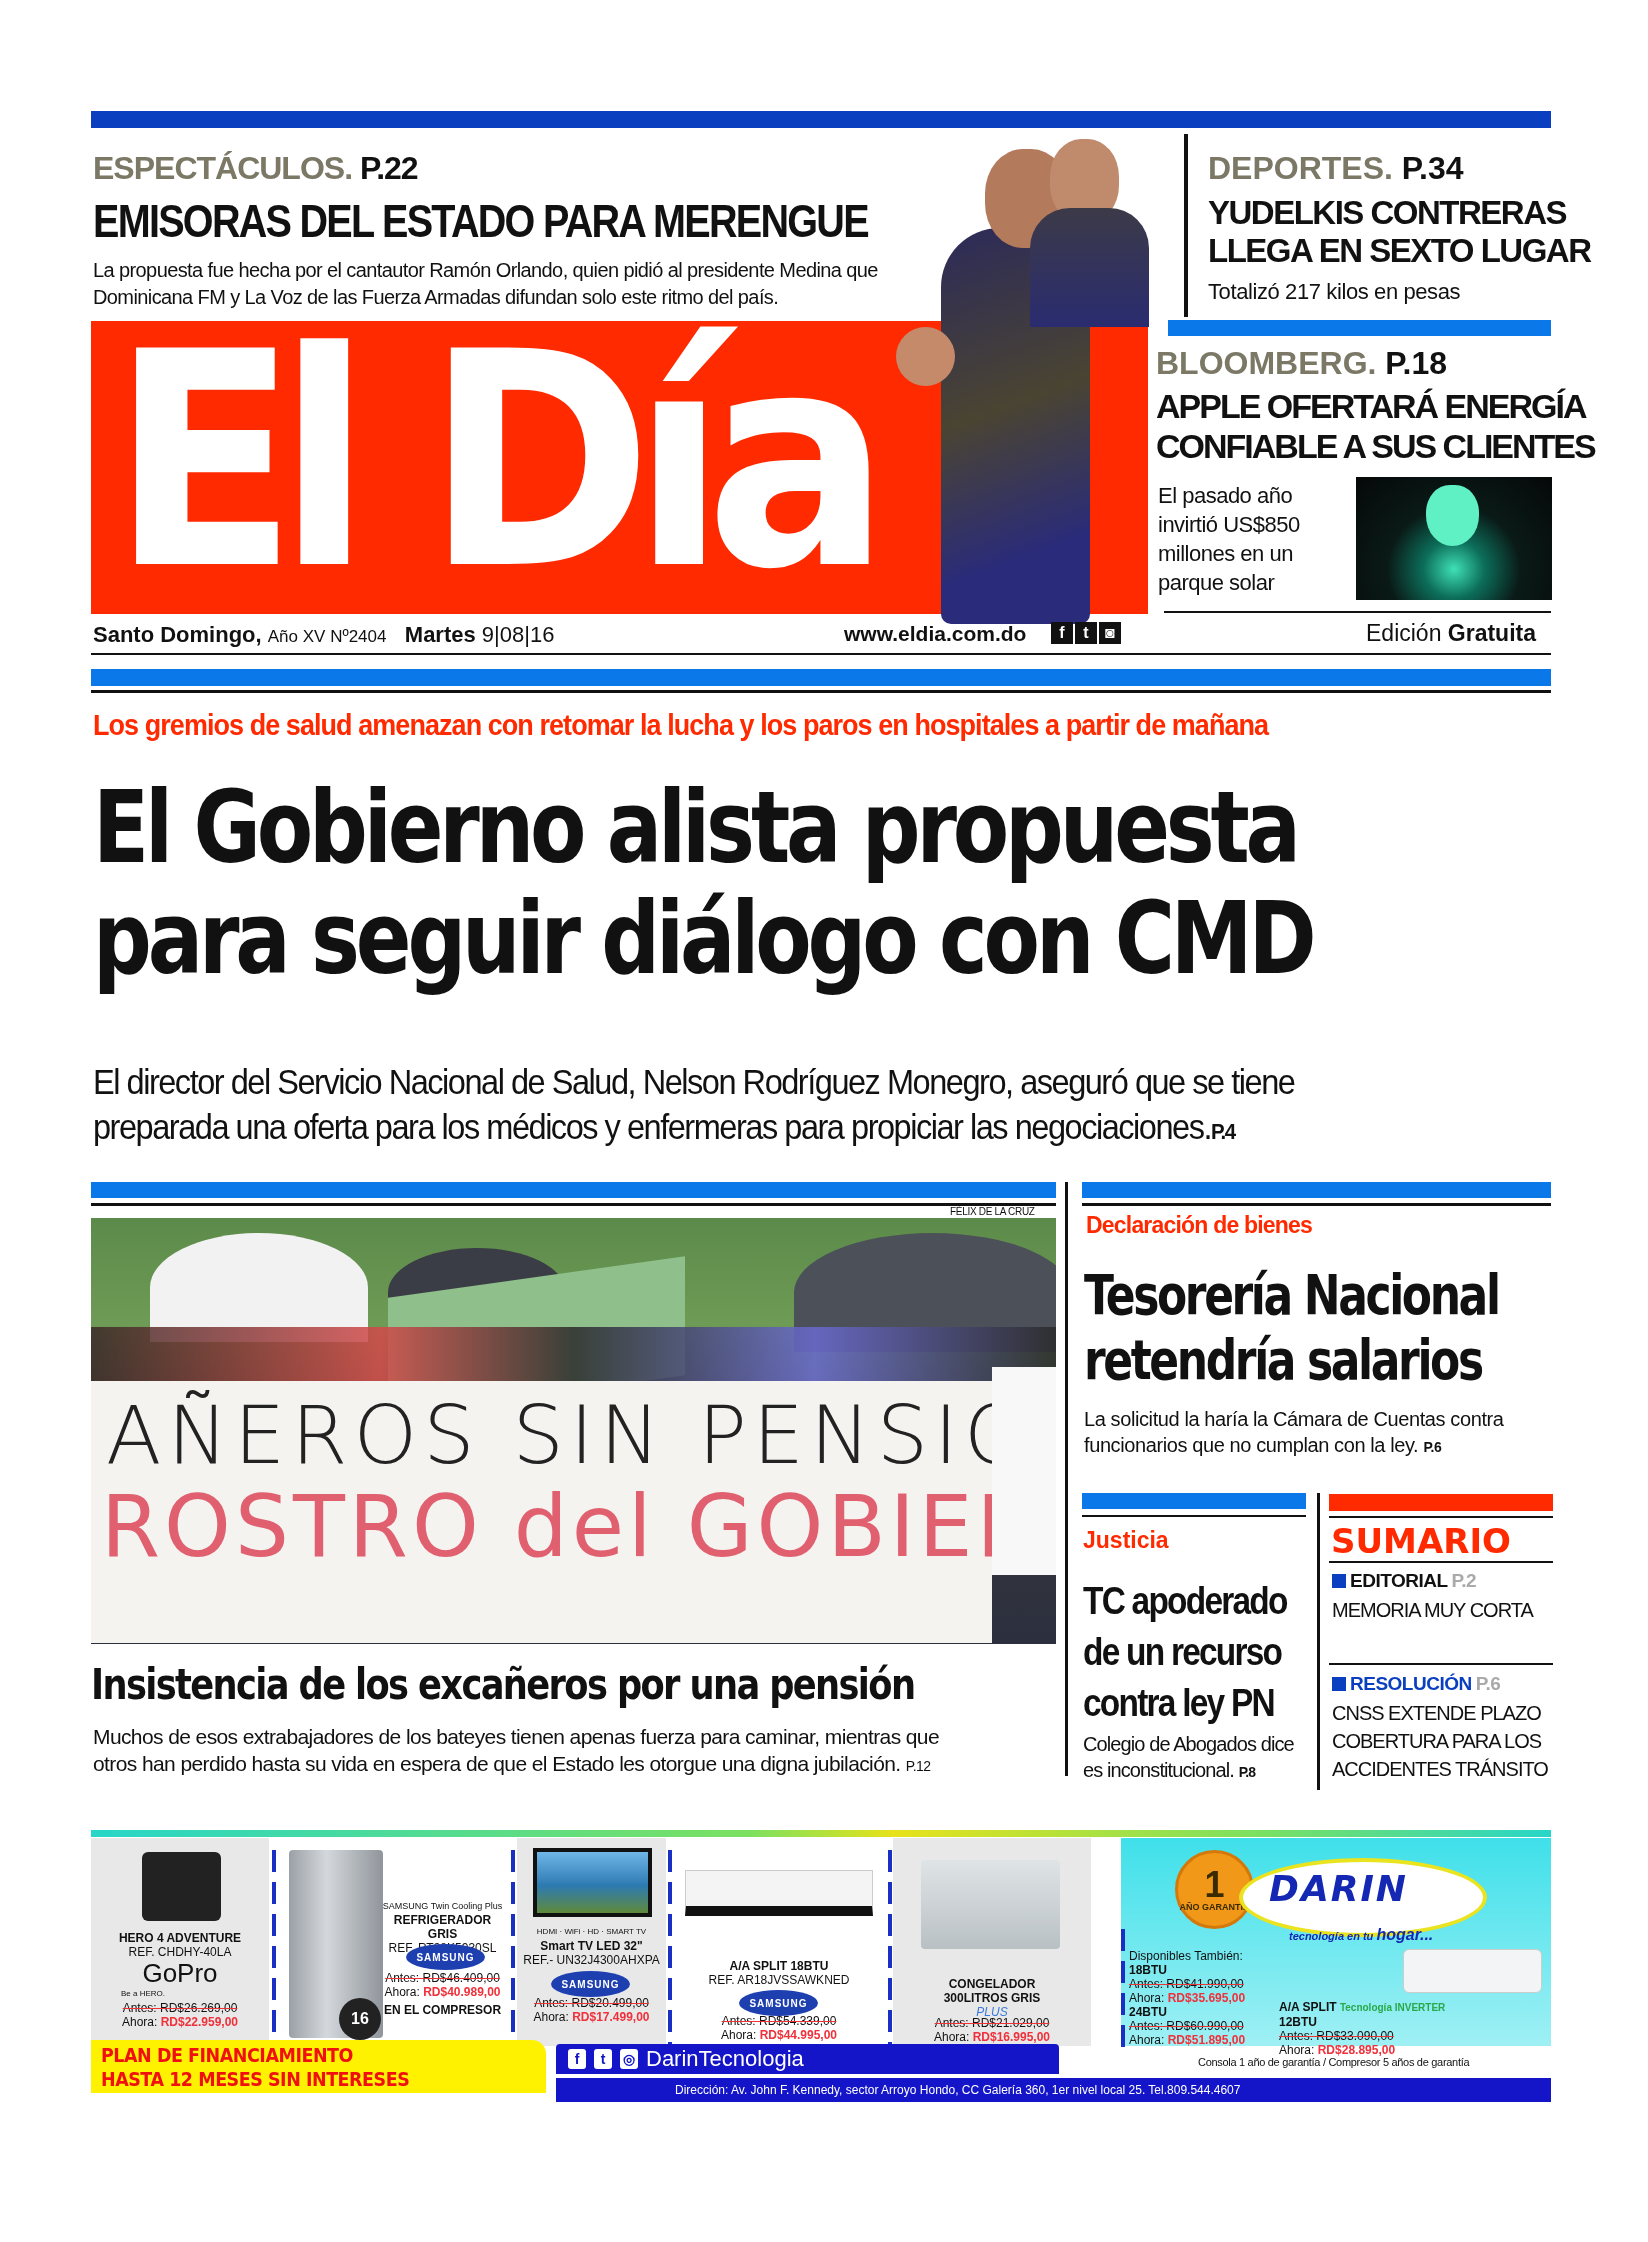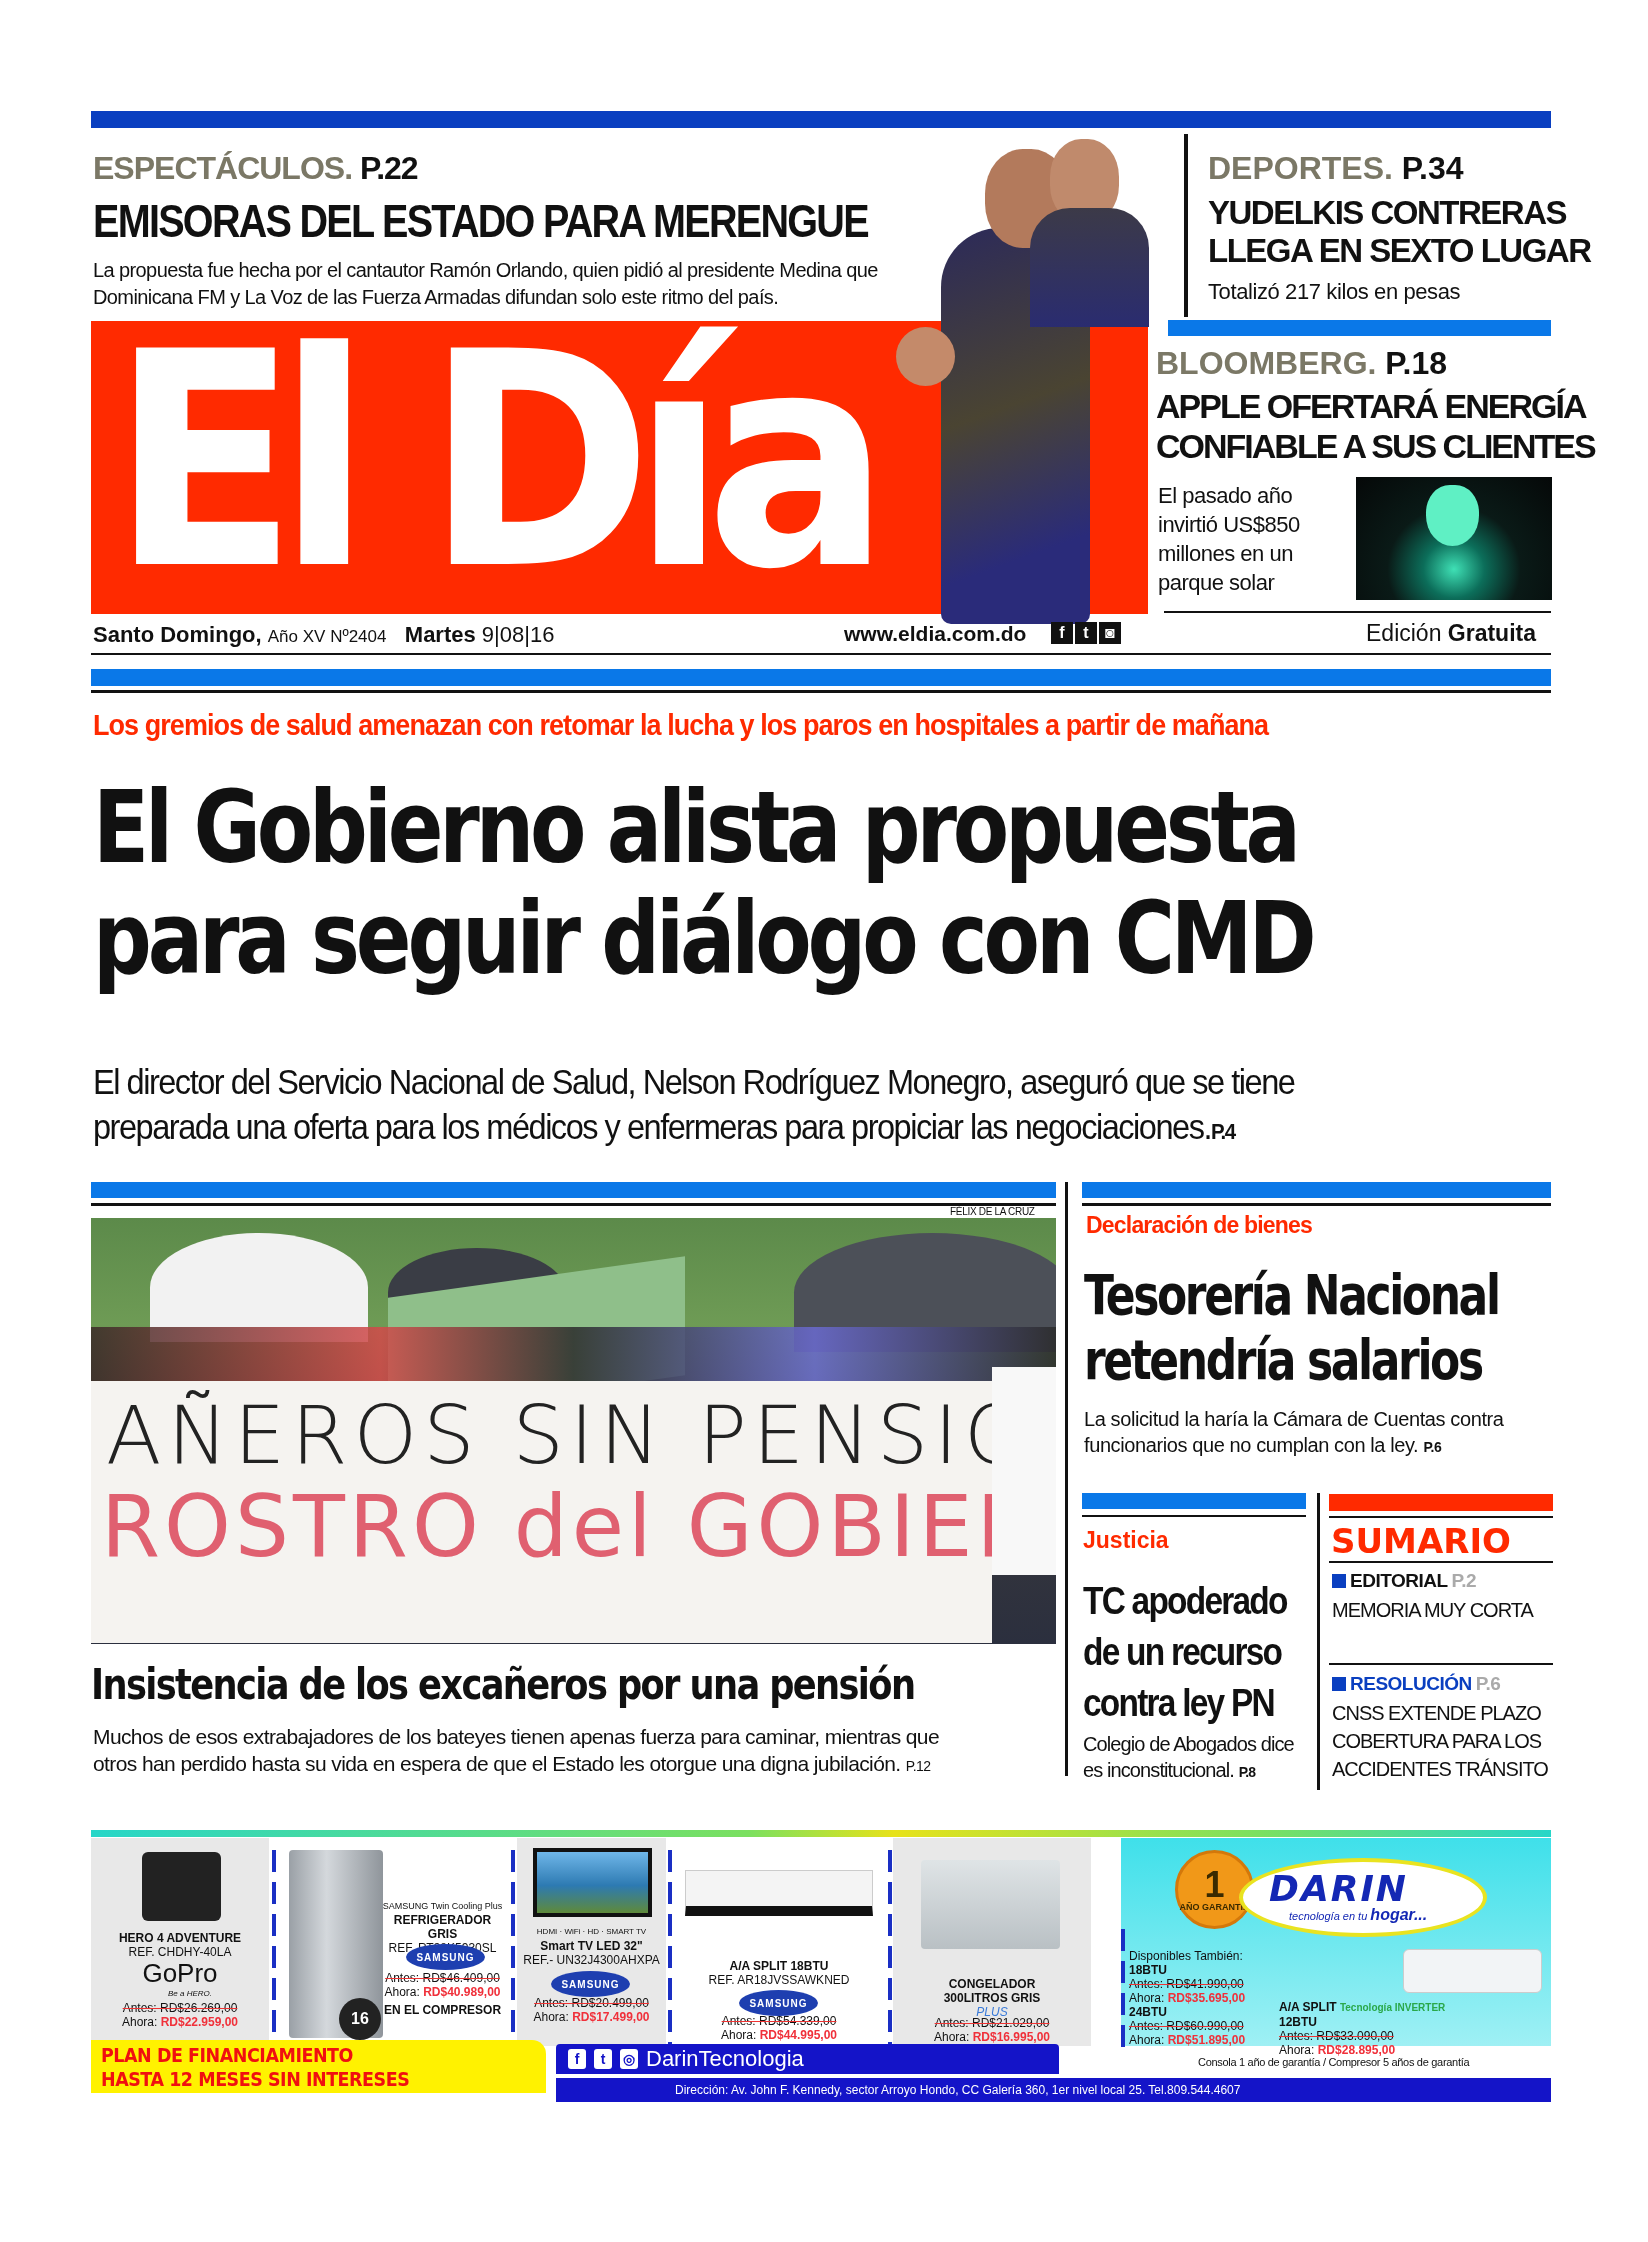--- a/index.html
+++ b/index.html
@@ -122,21 +122,21 @@
   #ad-fin { left: 0; top: 210px; width: 455px; height: 53px; background: #fff200; border-radius: 0 14px 0 0; }
   #ad-fin-1, #ad-fin-2 { position: absolute; left: 10px; font-size: 19px; font-weight: 900; color: #f01010; letter-spacing: -0.5px; white-space: nowrap; font-family: "DejaVu Sans", sans-serif; transform: scaleX(0.92); transform-origin: left; }
   #ad-fin-1 { top: 4px; } #ad-fin-2 { top: 28px; }
   #ad-social { left: 465px; top: 214px; width: 503px; height: 30px; background: #1414c8; color: #fff; font-size: 22px; display: flex; align-items: center; gap: 8px; padding-left: 12px; border-radius: 4px 4px 0 0; }
   .ad-soc-ic { width: 18px; height: 20px; background: #fff; color: #1414c8; font-size: 14px; font-weight: 700; display: flex; align-items: center; justify-content: center; border-radius: 3px; }
   #ad-address { left: 465px; top: 248px; width: 995px; height: 24px; background: #1414c8; color: #fff; font-size: 12px; display: flex; align-items: center; padding-left: 119px; }
   #ad-warranty-note { left: 1107px; top: 226px; font-size: 11px; letter-spacing: -0.3px; }
   #darin-panel { left: 1030px; top: 8px; width: 431px; height: 208px; background: linear-gradient(180deg, #3fe0ea 0%, #9ff0f4 100%); }
   #darin-logo-wrap { left: 1148px; top: 28px; width: 248px; height: 79px; border-radius: 50%; background: #fff; border: 4px solid #e9e320; }
   #darin-logo { left: 1178px; top: 38px; font-size: 36px; font-weight: 900; font-style: italic; color: #1428b4; letter-spacing: 2px; font-family: "DejaVu Sans", sans-serif; }
-  #darin-tag { left: 1198px; top: 76px; font-size: 11px; font-style: italic; color: #1428b4; }
+  #darin-tag { left: 1198px; top: 96px; font-size: 11px; font-style: italic; color: #1428b4; font-weight: bold; }
   #darin-tag b { font-size: 16px; }
   #garantia-badge { left: 1084px; top: 20px; width: 79px; height: 79px; border-radius: 50%; background: #f19818; border: 3px solid #d4780a; color: #3a2a00; display: flex; flex-direction: column; align-items: center; justify-content: center; font-weight: 900; }
   #garantia-badge .n { font-size: 36px; line-height: 34px; }
   #garantia-badge .a { font-size: 9px; }
   #darin-ac { left: 1312px; top: 119px; width: 139px; height: 44px; background: #f2f4f6; border-radius: 6px; border: 1px solid #ccc; }
 </style>
 </head>
 <body>
 
 <div id="top-bar" class="abs bar-dark"></div>
@@ -284,21 +284,21 @@
 
 <div id="ad" class="abs">
   <div id="ad-top-strip" class="abs"></div>
 
   <div class="ad-cell ad-gray" style="left:0;width:178px;"></div>
   <div class="abs" style="left:51px;top:22px;width:79px;height:69px;background:#222;border-radius:6px;"></div>
   <div class="ad-text" style="left:0;top:101px;width:178px;">
     <div><b>HERO 4 ADVENTURE</b></div>
     <div>REF. CHDHY-40LA</div>
     <div style="font-size:26px;line-height:28px;">GoPro</div>
-    <div style="font-size:8px;font-style:italic;text-align:left;padding-left:30px;margin-left:47px;">Be a HERO.</div>
+    <div style="font-size:8px;text-align:left;padding-left:30px;">Be a HERO.</div>
     <div class="price-old">Antes: RD$26.269,00</div>
     <div><span>Ahora:</span> <span class="price-new">RD$22.959,00</span></div>
   </div>
   <div class="dash" style="left:181px;top:20px;"></div>
 
   <div class="abs" style="left:198px;top:20px;width:94px;height:188px;background:linear-gradient(90deg,#9aa0a6,#d4d8dc 40%,#8f959b);border-radius:4px;"></div>
   <div class="abs" style="left:248px;top:168px;width:42px;height:42px;border-radius:50%;background:#222;color:#fff;font-size:16px;font-weight:700;display:flex;align-items:center;justify-content:center;">16</div>
   <div class="ad-text" style="left:287px;top:69px;width:129px;">
     <div style="font-size:9px;">SAMSUNG Twin Cooling Plus</div>
     <div><b>REFRIGERADOR GRIS</b></div>

